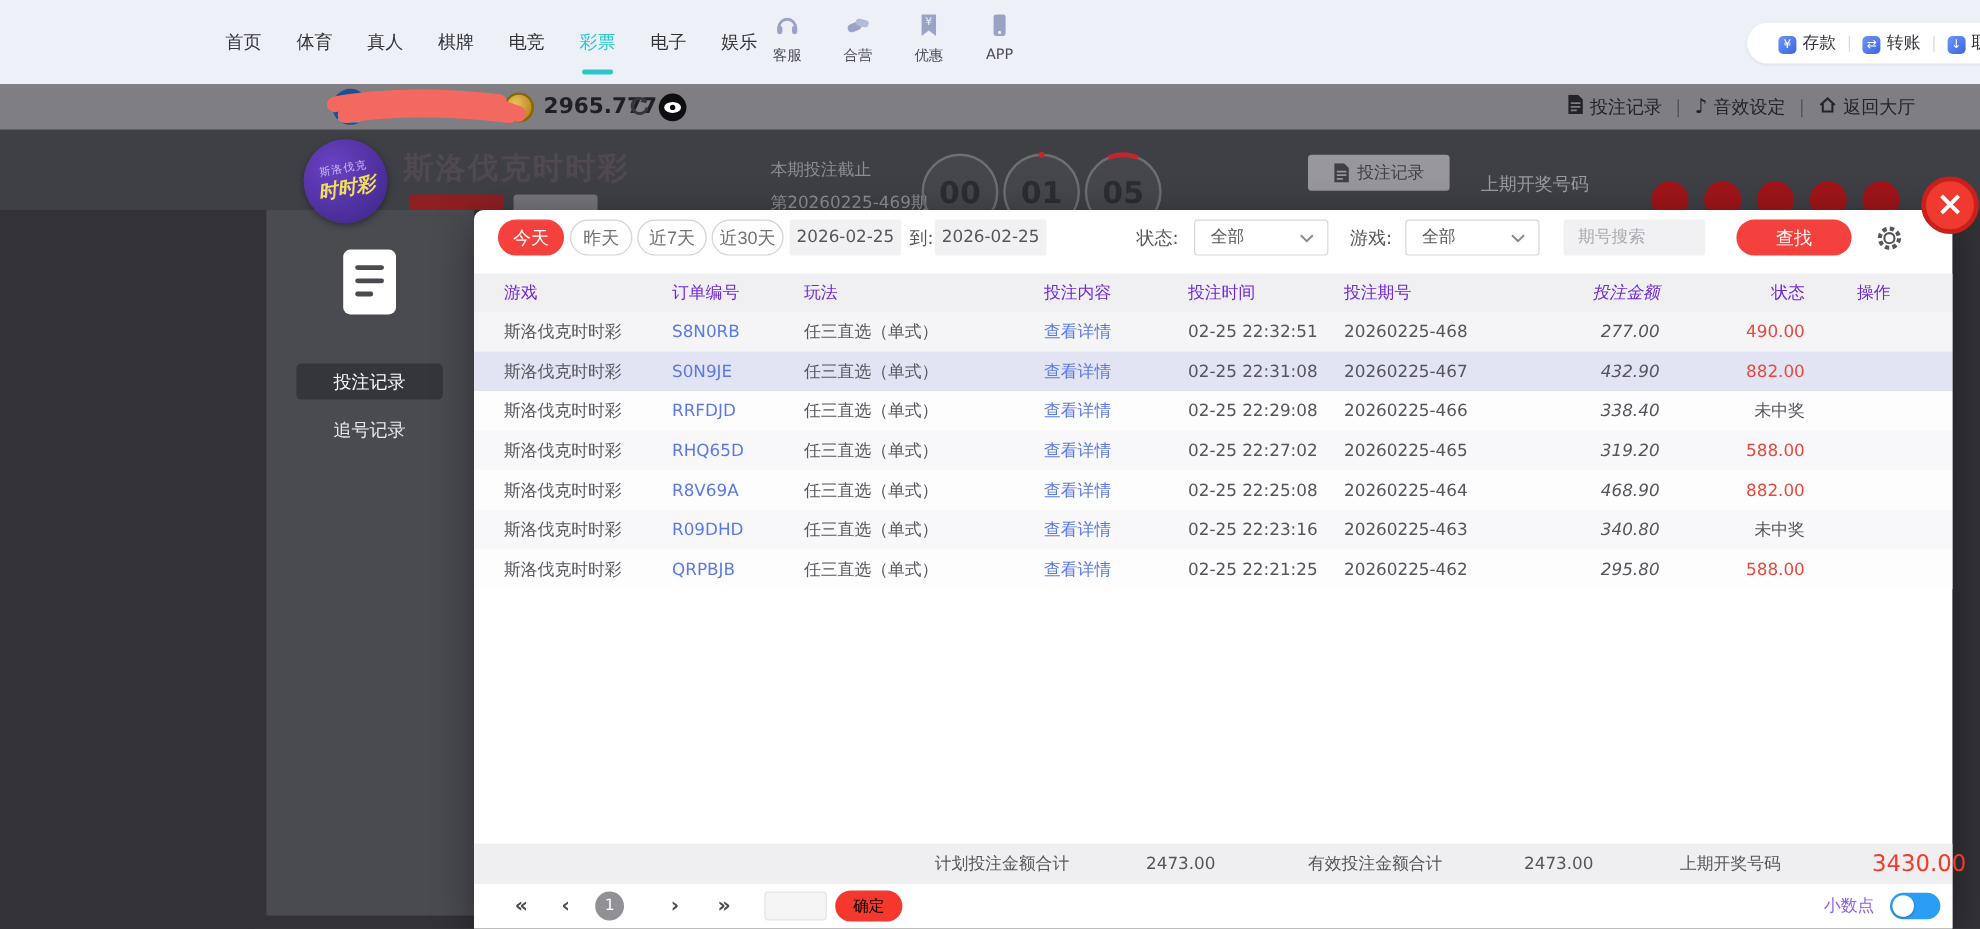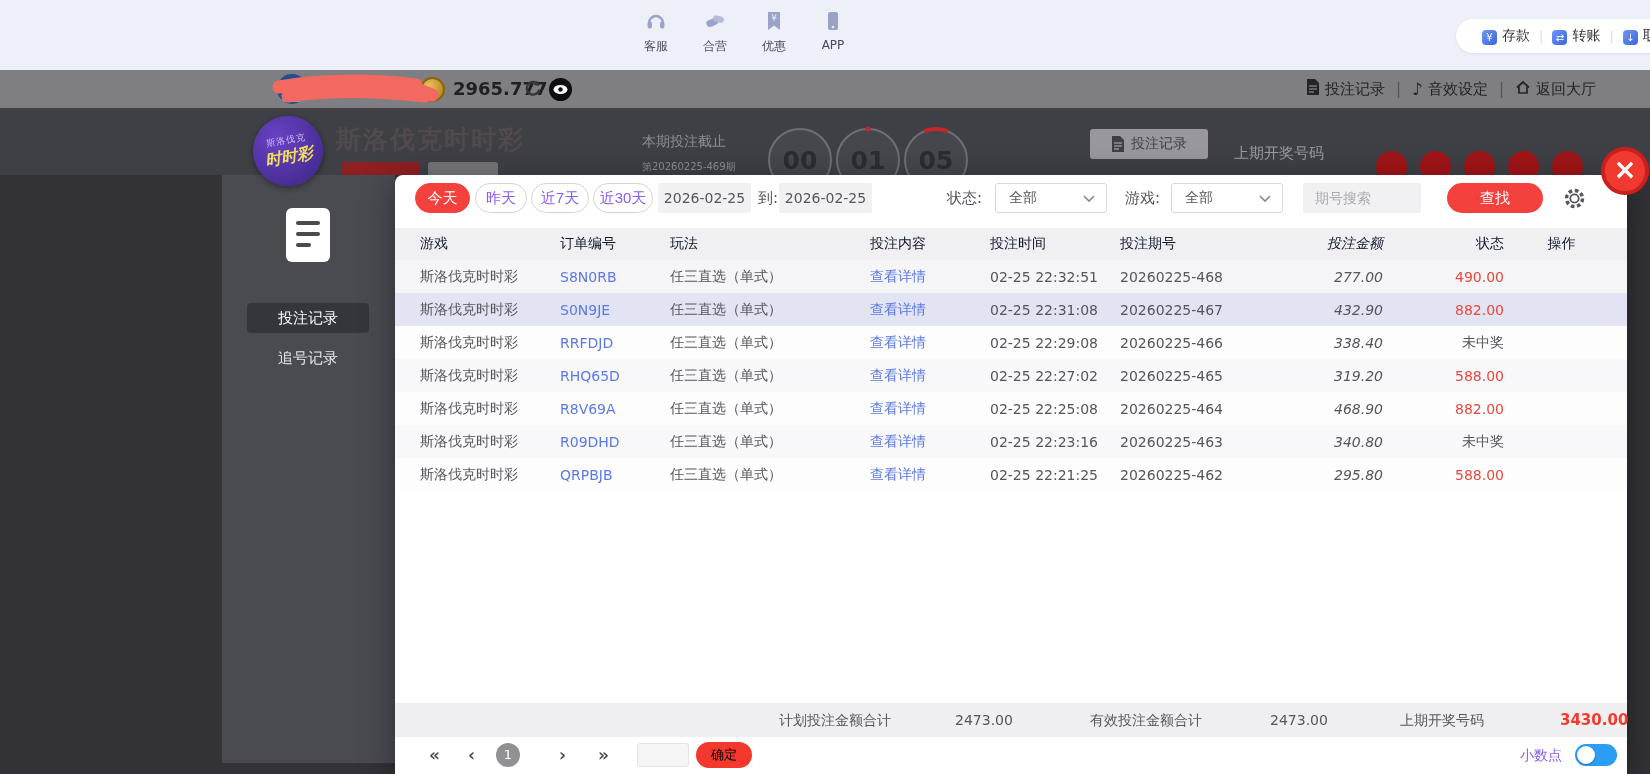--- a/index.html
+++ b/index.html
@@ -37,81 +37,91 @@
 
   
   .gameheader { position:absolute; left:0; top:108px; width:1650px; height:67px; background:#3f4046; z-index:4; }
   .badge { position:absolute; left:253px; top:8px; width:70px; height:70px; border-radius:50%; background:radial-gradient(circle at 38% 30%, #6a42c4, #3b2585); box-shadow:0 2px 6px rgba(0,0,0,.4); display:flex; flex-direction:column; align-items:center; justify-content:center; transform:rotate(-10deg); }
   .badge-l1 { font-size:9px; color:#cdbdf5; letter-spacing:1px; }
   .badge-l2 { font-size:16px; font-style:italic; font-weight:bold; color:#f0df5a; }
   .game-title { position:absolute; left:336px; top:15px; font-size:25px; font-weight:bold; color:#514950; letter-spacing:2px; }
   .stub-red { position:absolute; left:341px; top:54px; width:79px; height:13px; background:#8e1f22; border-radius:3px 3px 0 0; }
   .stub-gray { position:absolute; left:428px; top:54px; width:70px; height:13px; background:#75757b; border-radius:3px 3px 0 0; }
   .deadline { position:absolute; left:642px; top:25px; font-size:14px; color:#8d8d93; }
-  .period { position:absolute; left:642px; top:52px; font-size:10px; color:#8d8d93; }
+  .period { position:absolute; left:642px; top:52px; font-size:14px; color:#8d8d93; }
   .countdown { position:absolute; left:755px; top:12px; }
   .record-btn { position:absolute; left:1090px; top:21px; width:118px; height:30px; background:#97979d; border:none; border-radius:3px; color:#3f3f45; font-size:14px; display:flex; align-items:center; justify-content:center; gap:6px; cursor:pointer; }
   .lastdraw-label { position:absolute; left:1234px; top:36px; font-size:15px; color:#9b9ba1; }
   .ball { position:absolute; top:43px; width:31px; height:31px; border-radius:50%; background:#a01518; }
 
   .content-bg { position:absolute; left:0; top:175px; width:1650px; height:599px; background:#323237; z-index:1; }
 
   
   .sidebar { position:absolute; left:222px; top:175px; width:173px; height:588px; background:#4a4b51; z-index:3; }
   .doc-icon { position:absolute; left:64px; top:33px; width:44px; height:54px; background:#fff; border-radius:6px; }
   .doc-icon i { position:absolute; left:10px; height:4px; border-radius:2px; background:#4a4b51; }
   .side-item { position:absolute; left:25px; width:122px; height:30px; line-height:30px; text-align:center; font-size:15px; color:#e8e8ec; border-radius:4px; cursor:pointer; }
   .side-item.active { background:#35363b; color:#fafafc; }
 
   
   .modal { position:absolute; left:395px; top:175px; width:1232px; height:599px; background:#fff; border-radius:8px 8px 0 0; z-index:10; box-shadow:0 8px 34px rgba(0,0,0,.4); }
   .f { position:absolute; top:8px; height:30px; }
-  .pill { border:1px solid #d4d4d8; background:#fff; border-radius:15px; color:#8b5cf6; font-size:15px; display:flex; align-items:center; justify-content:center; cursor:pointer; }
+  .pill { border:1px solid #d4d4d8; background:#fff; border-radius:15px; color:#737373; font-size:15px; display:flex; align-items:center; justify-content:center; cursor:pointer; }
   .pill.active { background:#f5413d; border-color:#f5413d; color:#ffffff; }
   .date-input { background:#f1f1f4; border:none; border-radius:2px; color:#55555b; font-size:14px; text-align:center; font-family:inherit; }
   .f-label { top:8px; line-height:30px; font-size:15px; color:#55555b; height:30px; }
   .selectbox { border:1px solid #d8d8dc; border-radius:3px; background:#fff; display:flex; align-items:center; cursor:pointer; }
   .selectbox span { padding-left:13px; font-size:14px; color:#55555b; flex:1; }
   .selectbox svg { margin-right:10px; }
   .search-input { background:#f1f1f4; border:none; border-radius:2px; font-size:14px; color:#55555b; padding-left:12px; font-family:inherit; }
   .search-input::placeholder { color:#a9a9b0; }
   .find-btn { background:#f5413d; border:none; border-radius:15px; color:#fff; font-size:15px; cursor:pointer; }
   .gear { position:absolute; left:1168px; top:12px; cursor:pointer; }
 
   .grid-row { display:grid; grid-template-columns:140px 110px 200px 120px 130px 145px 130px 115px 1fr; padding:0 14px 0 25px; align-items:center; }
-  .thead { position:absolute; left:0; top:53px; width:100%; height:32px; background:#f0f0f3; font-size:14px; color:#0f172a; }
+  .thead { position:absolute; left:0; top:53px; width:100%; height:32px; background:#f0f0f3; font-size:14px; color:#6d28d9; }
   .tbody { position:absolute; left:0; top:85px; width:100%; }
   .trow { height:33px; font-size:14px; color:#55555b; }
   .c-num { text-align:right; padding-right:12px;font-style:italic; }
   .c-status { text-align:right; padding-right:6px; }
   .c-op { text-align:center; }
   .c-link { color:#5b79e6; cursor:pointer; }
   .win { color:#e8483c; }
 
   .totals { position:absolute; left:0; top:528px; width:100%; height:34px; background:#efeff2; font-size:14px; color:#55555b;padding-left:26px; }
   .totals span { position:absolute; top:0; line-height:34px; }
-  .t-win { color:#f5392b; font-weight:bold; font-size:15px; }
+  .t-win { color:#f5392b; font-weight:normal; font-size:19px; }
 
   .pager { position:absolute; left:0; top:562px; width:100%; height:37px; background:#fff; }
   .pg { position:absolute; top:0; height:37px; line-height:37px; font-size:17px; font-weight:bold; color:#4a4a50; cursor:pointer; }
   .page-circle { position:absolute; left:101px; top:6px; width:24px; height:24px; border-radius:50%; background:#909095; color:#fff; font-size:13px; text-align:center; line-height:24px; cursor:pointer; }
   .page-input { position:absolute; left:242px; top:6px; width:52px; height:24px; background:#f5f5f6; border:1px solid #e3e3e6; border-radius:3px; }
   .confirm-btn { position:absolute; left:301px; top:5px; width:56px; height:26px; border:none; border-radius:13px; background:#f5382e; color:#000000; font-size:13px; cursor:pointer; }
   .decimal-label { position:absolute; left:1125px; top:0; line-height:37px; font-size:14px; color:#8b5cf6; }
   .toggle { position:absolute; left:1180px; top:7px; width:42px; height:22px; border-radius:11px; background:#2b9df4; cursor:pointer; }
   .toggle .knob { position:absolute; left:2px; top:2px; width:18px; height:18px; border-radius:50%; background:#fff; box-shadow:0 1px 2px rgba(0,0,0,.3); }
 
   .close-btn { position:absolute; left:1601px; top:147px; width:48px; height:48px; border-radius:50%; background:#f0392f; border:4px solid #c8201d; z-index:11; color:#fff; font-size:28px; font-weight:bold; line-height:38px; text-align:center; cursor:pointer; }
 </style>
 </head>
 <body>
 
 <div class="stage">
 
   <header class="topnav">
+    <nav class="mainnav">
+        <div class="nav-item">首页</div>
+        <div class="nav-item">体育</div>
+        <div class="nav-item">真人</div>
+        <div class="nav-item">棋牌</div>
+        <div class="nav-item">电竞</div>
+        <div class="nav-item active">彩票</div>
+        <div class="nav-item">电子</div>
+        <div class="nav-item">娱乐</div>
+      </nav>
     <div class="quicklinks">
         <div class="quicklink">
           <span><svg viewBox="0 0 22 22">
               <path d="M4 13a7 7 0 0 1 14 0" fill="none" stroke="#9aa3c7" stroke-width="2.4"></path>
               <rect x="2.6" y="11.5" width="4.4" height="7" rx="2" fill="#9aa3c7"></rect>
               <rect x="15" y="11.5" width="4.4" height="7" rx="2" fill="#9aa3c7"></rect>
             </svg></span>
           <span>客服</span>
         </div>
         <div class="quicklink">

